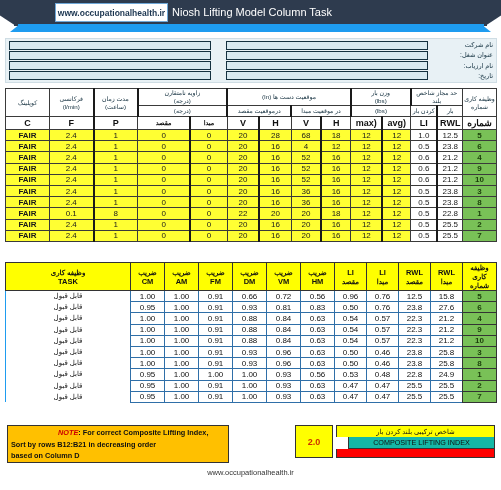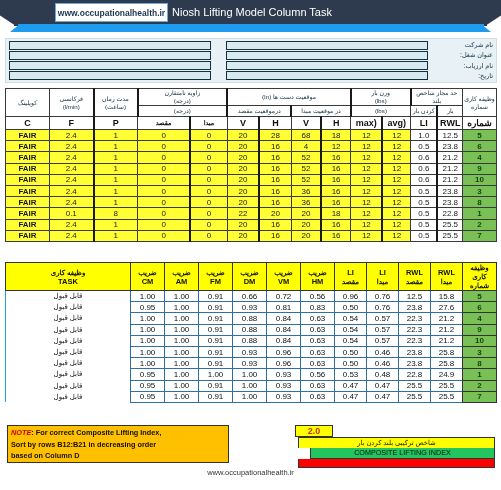--- a/index.html
+++ b/index.html
@@ -118,36 +118,36 @@
   .tbl2 tbody td.task { text-align:center; font-size:7px; border-left:1px solid #1e9cf0;
      border-top:0; border-bottom:0; border-right:0; background:#fff; }
 
   
   .note {
     position:absolute; left:7px; top:425px; width:222px; height:38px;
     background:#ffc000; border:1px solid #333;
     padding:1px 3px; font-size:7.3px; font-weight:bold; color:#111;
     line-height:11.5px;
   }
-  .note .kw { color:#cc0000; font-style:italic; }
-
-  .cli-wrap { position:absolute; left:295px; top:425px; width:200px; height:33px; display:flex; flex-direction:column; }
+  .note .kw { color:#cc0000; font-style:italic;margin-left:47px; }
+
+  .cli-wrap { position:absolute; left:295px; top:425px; width:200px; height:33px; display:flex; flex-direction:row; }
   .cli-value {
     width:38px; background:#ffff00; border:1px solid #333;
     color:#cc3300; font-size:9px; font-weight:bold;
     display:flex; align-items:center; justify-content:center;
   }
   .cli-labels { flex:1; margin-left:3px; display:flex; flex-direction:column; }
   .cli-fa {
     flex:1; background:#ffff00; border:1px solid #333; border-bottom:0;
     color:#111; font-size:6.8px; text-align:center; direction:rtl; line-height:10px;
     display:flex; align-items:center; justify-content:center;
   }
   .cli-en {
-    flex:1; background:#22c55e; border:1px solid #333; border-top:0;
+    flex:1; background:#14b8a6; border:1px solid #333; border-top:0;
     color:#111; font-size:7.2px; text-align:center; line-height:10px;
     display:flex; align-items:center; justify-content:center;margin-left:12px;
   }
   .cli-red { height:9px; background:#ff0000; border:1px solid #333; border-top:0; }
 
   .footer {
     position:absolute; left:0; top:468px; width:501px;
     text-align:center; font-size:7.5px; color:#333;
   }
 </style>

